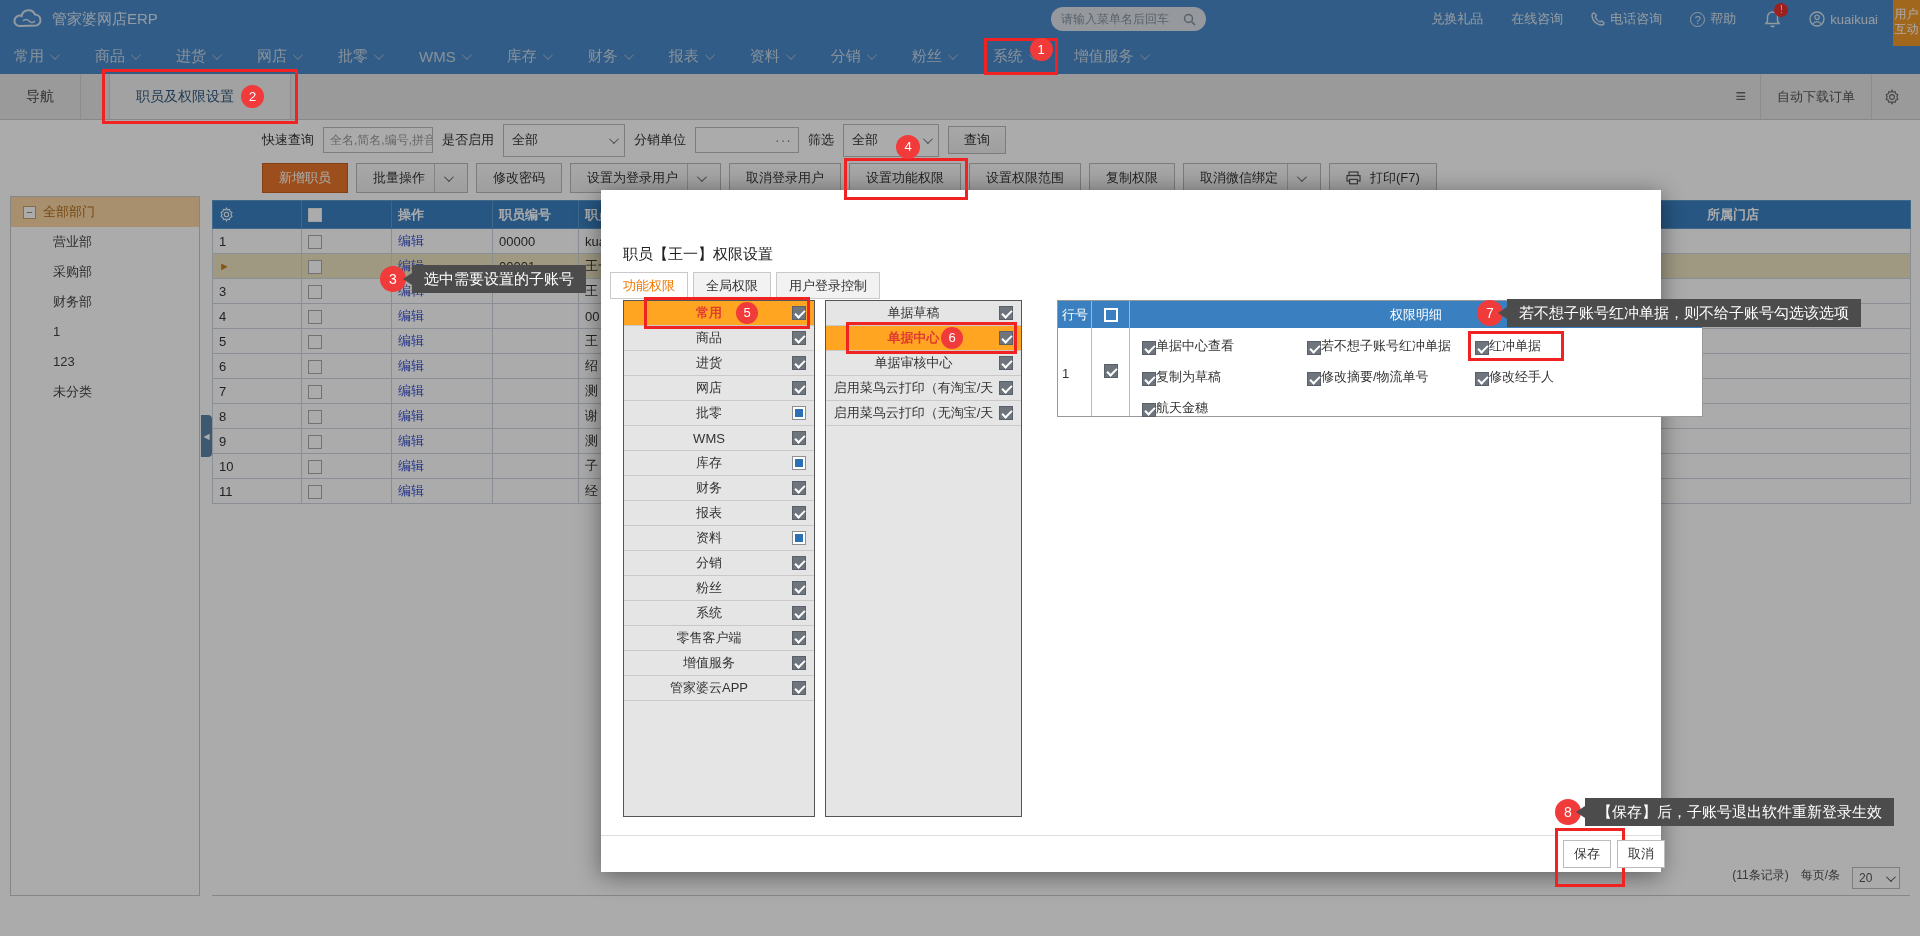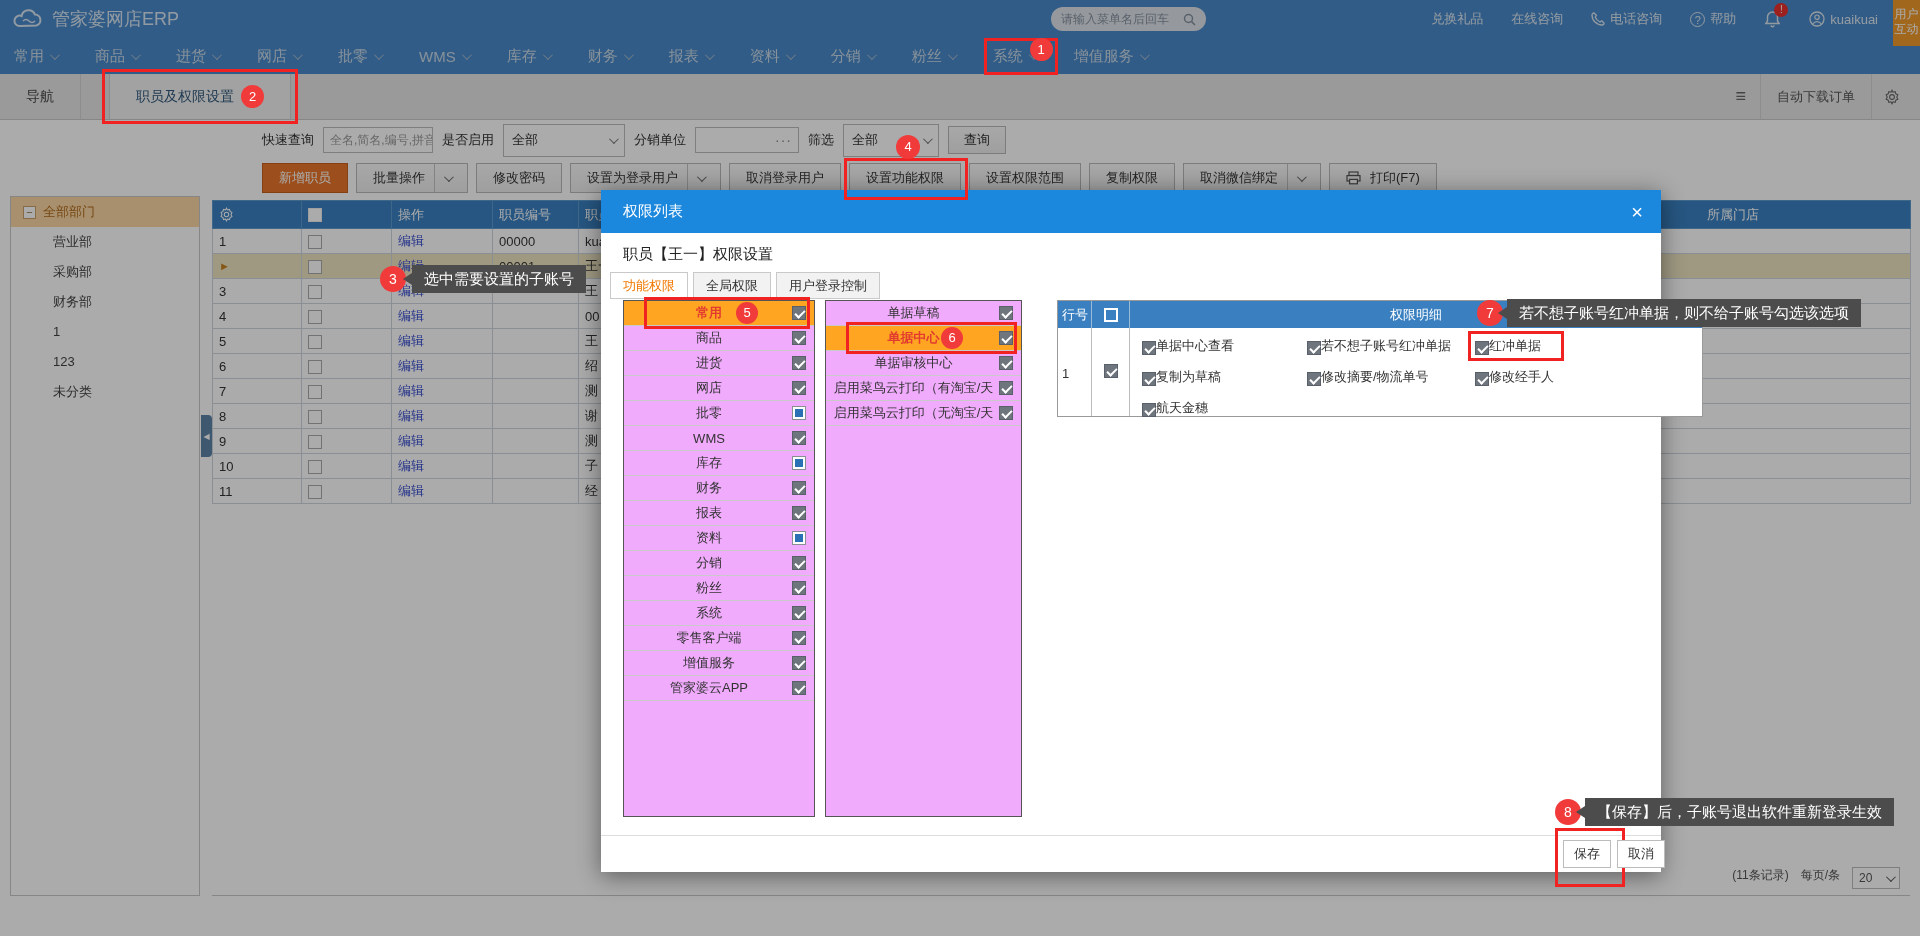--- a/index.html
+++ b/index.html
@@ -3,21 +3,21 @@
 <meta charset="utf-8">
 <style>
 *{margin:0;padding:0;box-sizing:border-box}
 html,body{width:1920px;height:936px;overflow:hidden;background:#fff;
   font-family:"Liberation Sans","DejaVu Sans",sans-serif;}
 .page{position:relative;width:1920px;height:936px;background:#fff}
 
 
 .navbar{position:absolute;left:0;top:0;width:1920px;height:74px;background:#4a8ac9}
 .nav-row1{position:relative;height:38px;display:flex;align-items:center}
-.logo{display:flex;align-items:center;gap:8px;padding-left:12px;color:#d9e6f2;font-size:18px}
+.logo{display:flex;align-items:center;gap:8px;padding-left:12px;color:#d9e6f2;font-size:15px}
 .search-pill{position:absolute;left:1051px;top:7px;width:155px;height:24px;border-radius:13px;
   background:#dfe5ec;color:#85909e;font-size:12px;display:flex;align-items:center;
   justify-content:space-between;padding:0 10px}
 .nav-actions{position:absolute;right:42px;top:0;height:38px;display:flex;align-items:center;gap:28px;
   color:#dce7f1;font-size:13px}
 .nav-act{display:flex;align-items:center;gap:5px;white-space:nowrap}
 .help-circ{display:inline-block;width:15px;height:15px;border:1px solid #dce7f1;border-radius:50%;
   text-align:center;line-height:14px;font-size:11px}
 .bell-wrap{position:relative}
 .bell-badge{position:absolute;top:-7px;right:-7px;width:14px;height:14px;border-radius:50%;
@@ -87,21 +87,21 @@
 .tb-btn .divider{width:1px;height:28px;background:#c4c4c4}
 .tb-btn .chev{color:#666}
 .tb-btn[data-anno]::before{content:"";position:absolute;left:-6px;right:-8px;top:-6px;bottom:-8px;
   border:3px solid #f12222;z-index:30}
 .tb-btn[data-anno]::after{content:attr(data-anno);position:absolute;left:42%;top:-29px;z-index:31;
   width:24px;height:24px;border-radius:50%;background:#f13a3a;color:#fff;font-size:13px;
   line-height:24px;text-align:center;font-weight:normal}
 
 
 .grid-table{border-collapse:collapse;table-layout:fixed;width:1698px;margin-top:4px}
-.grid-table th{background:#3a80c1;color:#fff;font-weight:normal;font-size:13px;height:28px;
+.grid-table th{background:#3a80c1;color:#fff;font-weight:bold;font-size:13px;height:28px;
   border:1px solid #5e9ace;text-align:left;padding-left:6px}
 .grid-table td{border:1px solid #ccd5df;font-size:13px;color:#333;height:25px;padding-left:6px;
   overflow:hidden;white-space:nowrap}
 .grid-table th.c-store,{padding-left:46px}
 .link{color:#3a4fd0;text-decoration:none;cursor:pointer}
 tr[data-sel="1"]{background:#eee5c2}
 tr[data-sel="1"] .c-num{color:#c8821f;font-size:11px}
 .cb{position:relative;display:inline-block;width:14px;height:14px;border:1px solid #aaa;background:#fff;
   vertical-align:middle}
 .cb.white{border-color:#eee;background:#fff}
@@ -128,21 +128,21 @@
 .dialog{position:absolute;left:601px;top:190px;width:1060px;height:682px;background:#fff;z-index:20;
   box-shadow:0 4px 22px rgba(0,0,0,0.45)}
 .dlg-header{position:absolute;left:0;top:0;width:100%;height:43px;background:#1b87dd;color:#fff;
   display:flex;align-items:center;justify-content:space-between;padding:0 18px 0 22px;font-size:15px}
 .dlg-close{font-size:20px;cursor:pointer;line-height:1}
 .dlg-subtitle{position:absolute;left:22px;top:55px;font-size:15px;color:#222}
 .dlg-tabs{position:absolute;left:9px;top:82px;display:flex;gap:5px}
 .dlg-tab{height:27px;padding:0 12px;border:1px solid #c9c9c9;background:#f2f2f2;font-size:13px;
   color:#333;display:flex;align-items:center;cursor:pointer}
 .dlg-tab.active{background:#fff;color:#f07800}
-.list{position:absolute;top:110px;background:#f0abfc;border:1px solid #555}
+.list{position:absolute;top:110px;background:#e5e5e5;border:1px solid #555}
 .mod-list{left:22px;width:192px;height:517px}
 .fn-list{left:224px;width:197px;height:517px}
 .lrow{position:relative;height:25px;display:flex;align-items:center;border-bottom:1px solid #c9c9c9;
   padding:0 26px 0 6px;cursor:pointer}
 .lrow .lbl{flex:1;text-align:center;font-size:13px;color:#333;white-space:nowrap;overflow:hidden}
 .lrow .cb{position:absolute;right:8px;top:5px}
 .lrow[data-hl]{background:#ffa522}
 .lrow[data-hl] .lbl{color:#e23b30;font-weight:bold}
 .lrow[data-badge]::before{content:"";position:absolute;left:20px;right:4px;top:-4px;bottom:-4px;
   border:3px solid #f12222;z-index:5}
@@ -559,24 +559,20 @@
         <span>20</span>
           <i class="chev"></i>
       </span>
     </div>
   </main>
 
 
   <div class="overlay"></div>
 
   <section class="dialog">
-    <div class="dlg-header">
-      <span>权限列表</span>
-      <span class="dlg-close">×</span>
-    </div>
     <div class="dlg-subtitle">职员【王一】权限设置</div>
 
     <div class="dlg-tabs">
       <div class="dlg-tab active">功能权限</div>
       <div class="dlg-tab">全局权限</div>
       <div class="dlg-tab">用户登录控制</div>
     </div>
 
     <div class="list mod-list">
 

